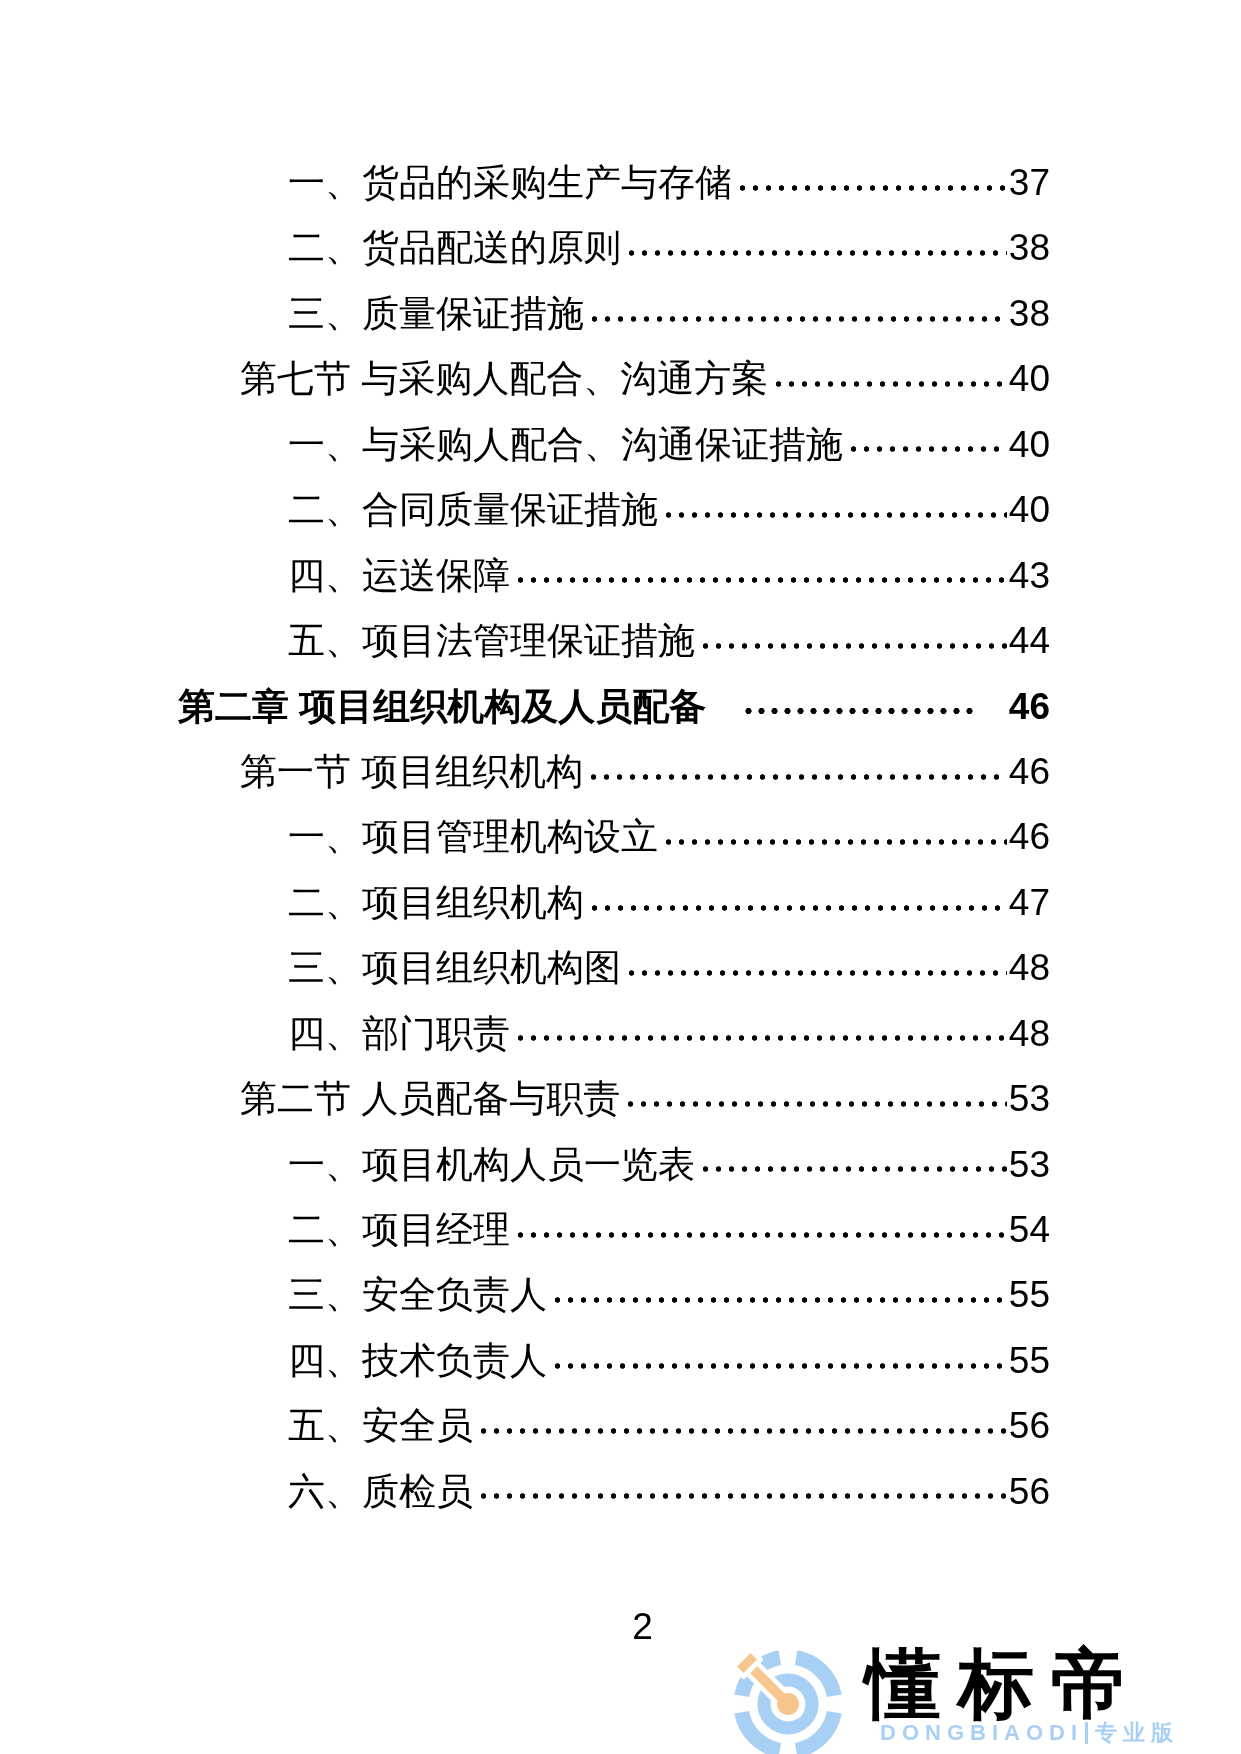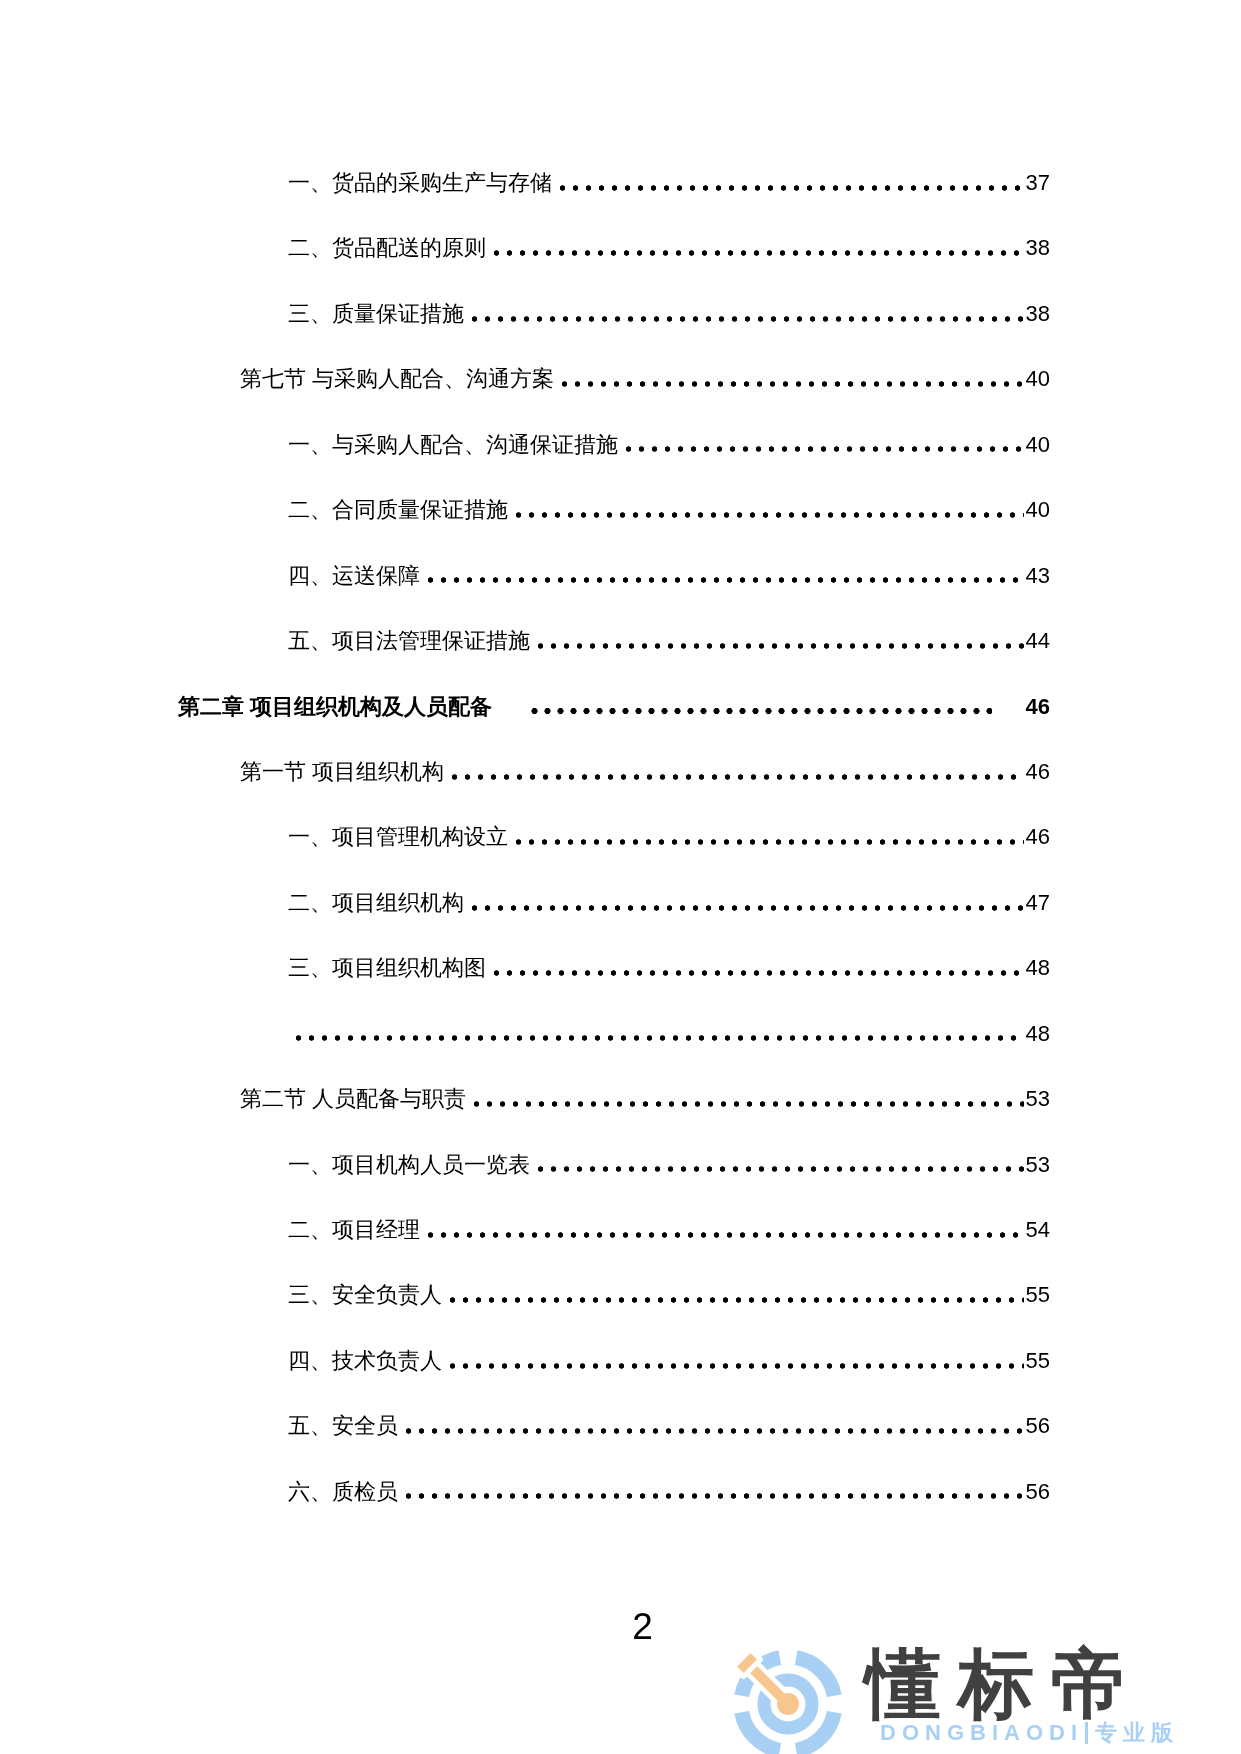--- a/index.html
+++ b/index.html
@@ -16,21 +16,21 @@
   .toc {
     position: absolute;
     top: 150px;
     left: 178px;
     width: 872px; 
   }
   .toc-row {
     display: flex;
     align-items: flex-start;
     height: 65.45px;
-    font-size: 22px;
+    font-size: 37px;
     line-height: 65.45px;
     white-space: nowrap;
   }
   .toc-row.level-section { padding-left: 62px; }
   .toc-row.level-item    { padding-left: 110px; }
   .toc-row.level-chapter { font-weight: bold; gap: 32px; }
   .toc-text { white-space: nowrap; }
   .toc-dots {
     flex: 1 1 auto;
     align-self: stretch;
@@ -64,21 +64,21 @@
   }
   .wm-logo { position: absolute; left: 0; top: 0; }
   .wm-cn {
     position: absolute;
     left: 139px;
     top: 12px;
     font-size: 76px;
     line-height: 1;
     font-weight: bold;
     letter-spacing: 17px;
-    color: #404040;
+    color: #000000;
     white-space: nowrap;
   }
   .wm-sub {
     position: absolute;
     left: 154px;
     top: 86px;
     font-size: 22px;
     line-height: 26px;
     font-weight: bold;
     letter-spacing: 6px;
@@ -160,20 +160,21 @@
     <span class="toc-text">二、项目组织机构</span>
     <span class="toc-dots"></span>
     <span class="toc-page">47</span>
   </div>
       <div class="toc-row level-item">
     <span class="toc-text">三、项目组织机构图</span>
     <span class="toc-dots"></span>
     <span class="toc-page">48</span>
   </div>
       <div class="toc-row level-item">
+    <span class="toc-text">四、部门职责</span>
     <span class="toc-dots"></span>
     <span class="toc-page">48</span>
   </div>
       <div class="toc-row level-section">
     <span class="toc-text">第二节 人员配备与职责</span>
     <span class="toc-dots"></span>
     <span class="toc-page">53</span>
   </div>
       <div class="toc-row level-item">
     <span class="toc-text">一、项目机构人员一览表</span>

